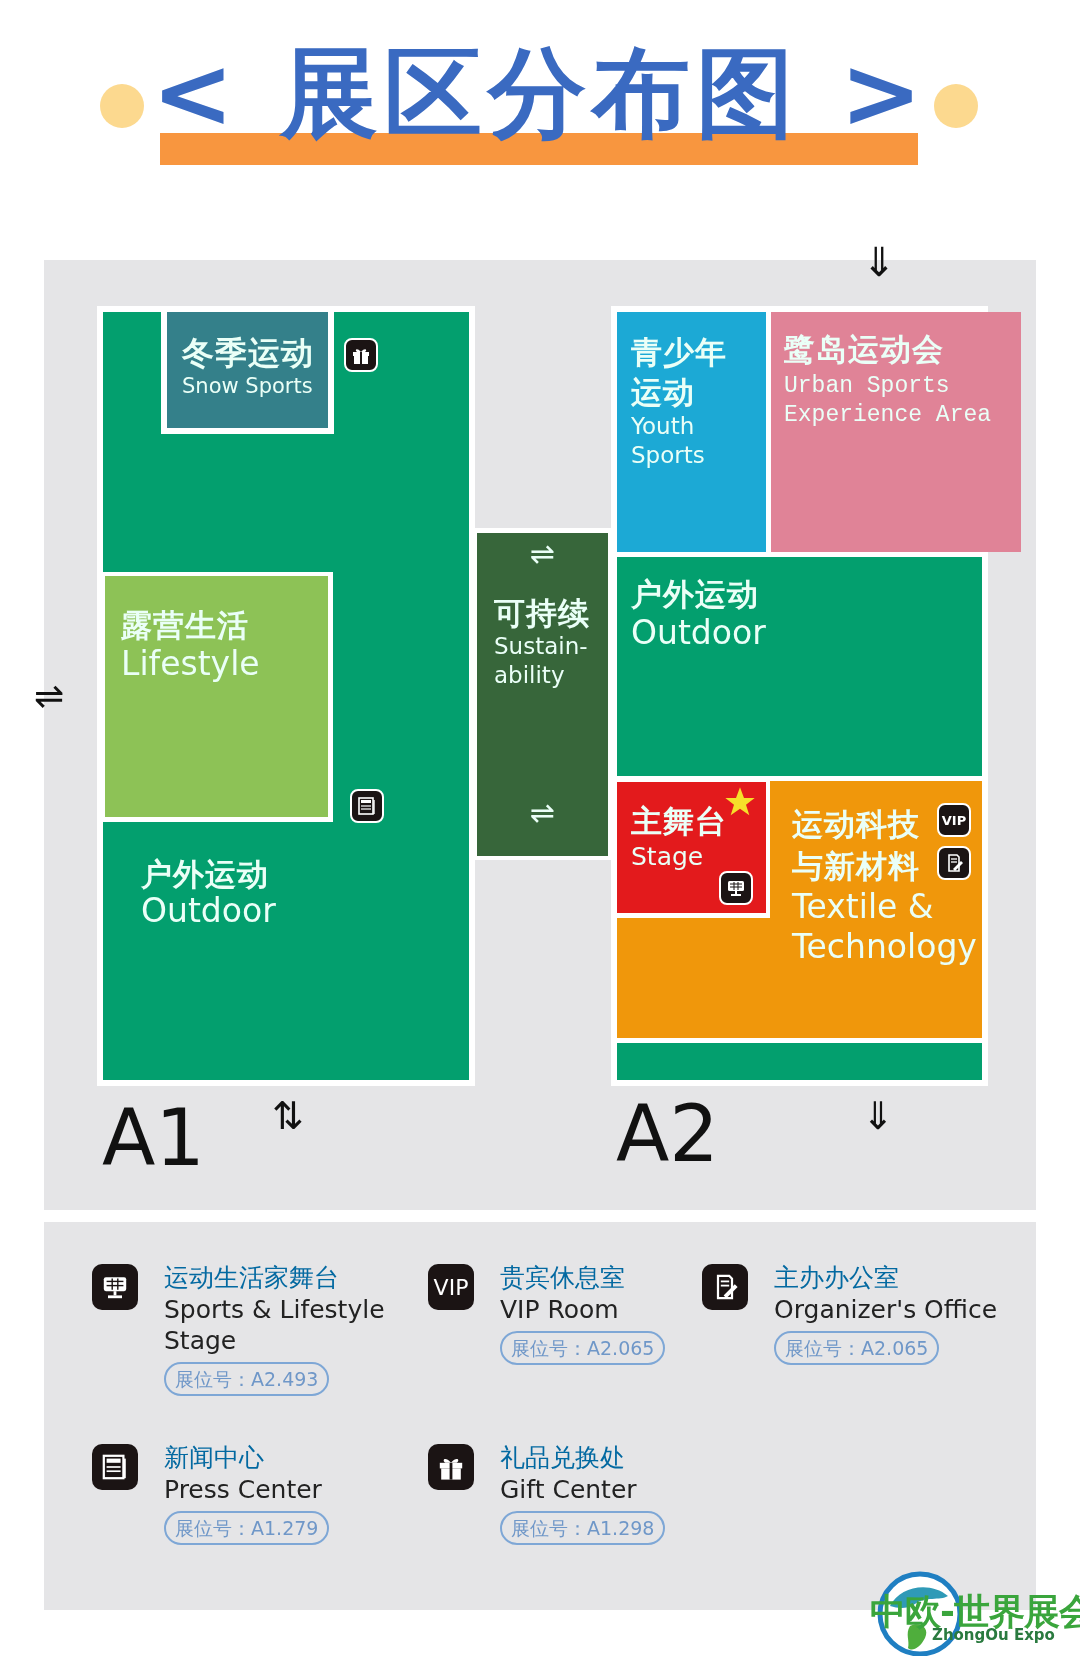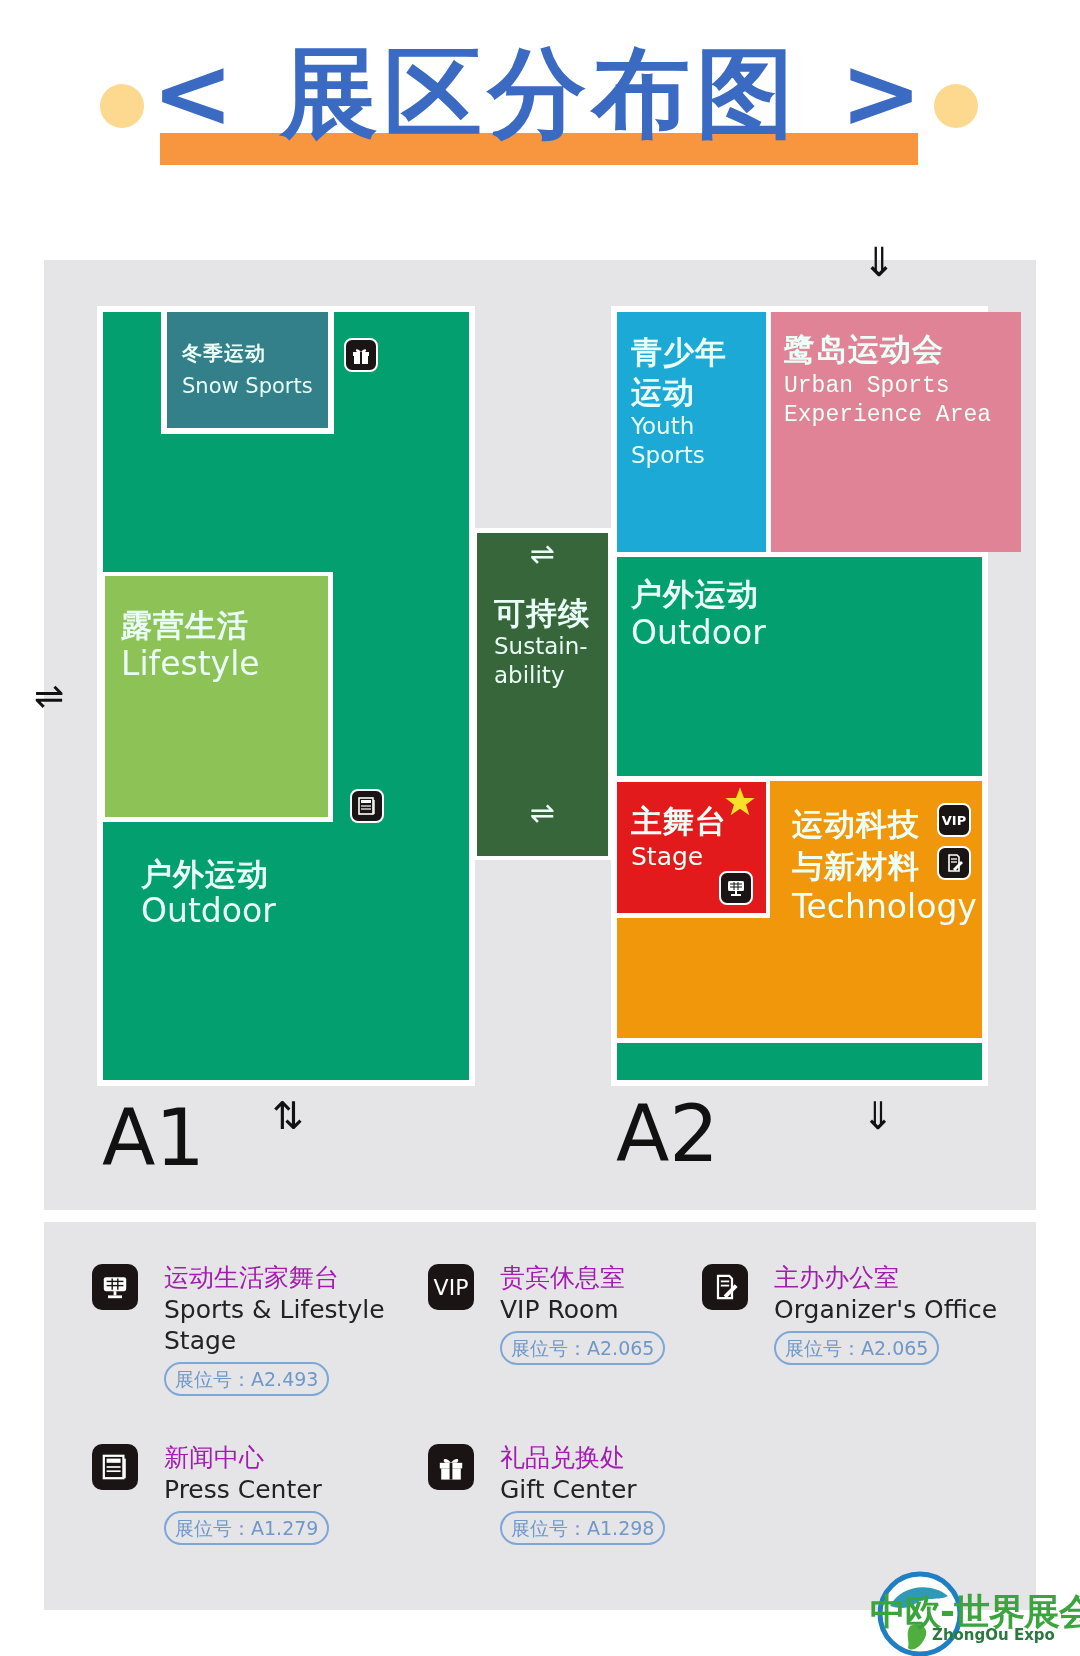--- a/index.html
+++ b/index.html
@@ -22,21 +22,21 @@
   .en { font-size:23px; line-height:29px; white-space:nowrap; }
   .en-lg { font-size:33px; line-height:40px; white-space:nowrap; }
   .icon-badge { width:34px; height:34px; border-radius:8px; background:#1b1414; border:2px solid #fff;
                 box-sizing:border-box; display:flex; align-items:center; justify-content:center; color:#fff; }
   .arrow { color:#111; font-size:40px; line-height:40px; }
   .hall-label { font-size:78px; color:#111; line-height:80px; }
 
   
   .legend-panel { left:44px; top:1222px; width:992px; height:388px; background:#e5e5e7; }
   .leg-icon { width:46px; height:46px; border-radius:10px; background:#1b1414; display:flex; align-items:center; justify-content:center; color:#fff; }
-  .leg-zh { font-size:25px; line-height:32px; color:#a21caf; white-space:nowrap; }
+  .leg-zh { font-size:25px; line-height:32px; color:#0369a1; white-space:nowrap; }
   .leg-en { font-size:25px; line-height:31px; color:#222; white-space:nowrap; }
   .booth { border:2px solid #7ea7d6; border-radius:18px; color:#6f97c8; font-size:19px; line-height:30px;
            padding:0 9px; white-space:nowrap; display:inline-block; }
 </style>
 </head>
 <body>
 
 <div class="abs title-dot" style="left:100px;"></div>
 <div class="abs title-dot" style="left:934px;"></div>
 <div class="abs title-bar"></div>
@@ -46,21 +46,21 @@
 
 <div class="abs arrow" style="left:862px; top:242px;">⇓</div>
 
 <div class="abs arrow" style="left:34px; top:676px; font-size:36px;">⇌</div>
 
 <div class="abs outline" style="left:97px; top:306px; width:378px; height:780px;"></div>
 <div class="abs green" style="left:103px; top:312px; width:366px; height:768px;"></div>
 
 <div class="abs outline" style="left:161px; top:310px; width:173px; height:124px;"></div>
 <div class="abs block" style="left:167px; top:312px; width:161px; height:116px; background:#34808a; padding:22px 0 0 15px;">
-  <div class="zh" style="font-size:20px;">冬季运动</div>
+  <div class="zh" style="font-size:32px;">冬季运动</div>
   <div class="en" style="font-size:21px;">Snow Sports</div>
 </div>
 <div class="abs icon-badge" style="left:344px; top:338px;">
   <svg width="20" height="20" viewBox="0 0 20 20">
       <rect x="2" y="7" width="16" height="4" fill="#fff"></rect>
       <rect x="3" y="11" width="14" height="8" fill="#fff"></rect>
       <rect x="9" y="7" width="2" height="12" fill="#1b1414"></rect>
       <path d="M10 7 C6 2 3 5 6 7 Z M10 7 C14 2 17 5 14 7 Z" fill="#fff"></path>
     </svg>
 </div>
@@ -115,20 +115,21 @@
 
 <div class="abs block green" style="left:617px; top:557px; width:365px; height:219px; padding:18px 0 0 14px;">
   <div class="zh">户外运动</div>
   <div class="en-lg">Outdoor</div>
 </div>
 
 <div class="abs block" style="left:617px; top:781px; width:365px; height:257px; background:#f0970b;">
   <div class="abs" style="left:175px; top:22px;">
     <div class="zh" style="line-height:42px;">运动科技</div>
     <div class="zh" style="line-height:42px;">与新材料</div>
+    <div class="en-lg">Textile &amp;</div>
     <div class="en-lg">Technology</div>
   </div>
 </div>
 <div class="abs icon-badge" style="left:937px; top:803px; font-size:13px; font-weight:bold;">VIP</div>
 <div class="abs icon-badge" style="left:937px; top:846px;">
   <svg width="20" height="20" viewBox="0 0 20 20">
       <path d="M5 2 H13 L15 4 V18 H5 Z" fill="none" stroke="#fff" stroke-width="1.6"></path>
       <line x1="7" y1="6" x2="13" y2="6" stroke="#fff" stroke-width="1.3"></line>
       <line x1="7" y1="9" x2="13" y2="9" stroke="#fff" stroke-width="1.3"></line>
       <path d="M9 16 L17 8 L19 10 L11 18 Z" fill="#fff"></path>

